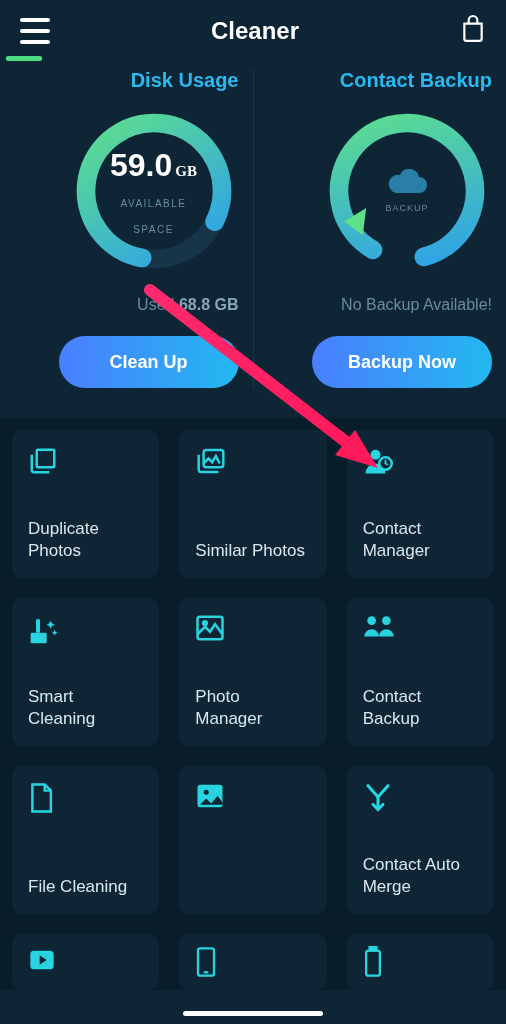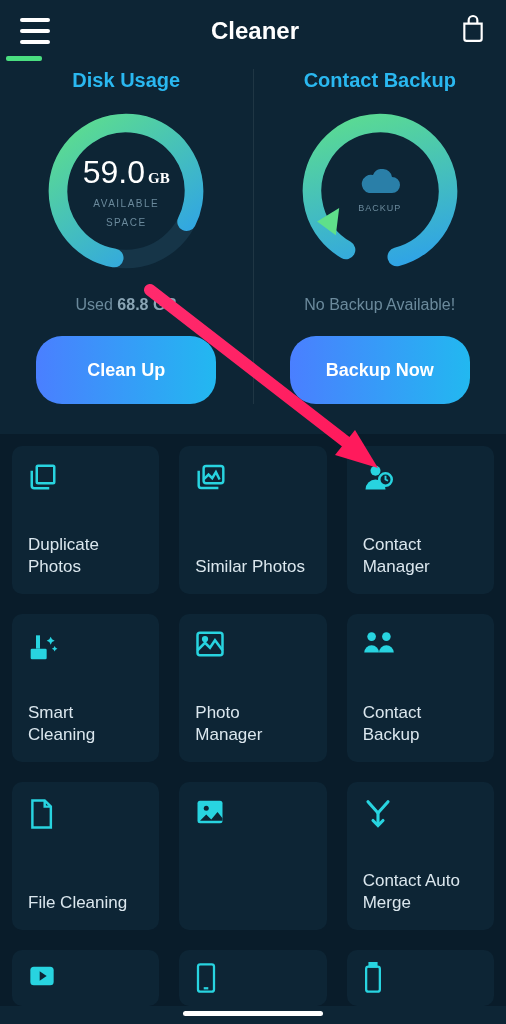--- a/index.html
+++ b/index.html
@@ -50,21 +50,21 @@
 
     
     .cards-section {
       display: flex;
       padding: 8px 0 20px;
     }
     .card {
       flex: 1;
       display: flex;
       flex-direction: column;
-      align-items: center;
+      align-items: flex-end;
       padding: 0 14px;
     }
     .card:first-child {
       border-right: 1px solid rgba(255,255,255,0.08);
     }
     .card-title {
       font-size: 20px;
       font-weight: 600;
       color: #2ab8f0;
       margin-bottom: 14px;
@@ -83,35 +83,35 @@
       left: 0;
       width: 100%;
       height: 100%;
     }
     .ring-text {
       text-align: center;
       z-index: 2;
     }
     .usage-number {
       font-size: 32px;
-      font-weight: 400;
+      font-weight: 700;
       color: #fff;
     }
     .usage-unit {
       font-size: 15px;
       font-weight: 600;
       color: #fff;
       margin-left: 3px;
       font-family: Liberation Serif, serif;
     }
     .usage-sub {
       font-size: 10px;
       letter-spacing: 1.5px;
       color: #6b8a9c;
-      margin-top: 6px;
+      margin-top: 13px;
       line-height: 1.3;
     }
     .backup-cloud {
       display: flex;
       flex-direction: column;
       align-items: center;
       gap: 4px;
     }
     .backup-cloud-label {
       font-size: 9px;
@@ -123,21 +123,21 @@
       font-size: 16px;
       margin-top: 20px;
     }
     .card-status .emph {
       color: #8aa5b5;
       font-weight: 600;
     }
     .action-btn {
       margin-top: 22px;
       width: 180px;
-      height: 68px;
+      height: 52px;
       border: none;
       border-radius: 26px;
       background: linear-gradient(90deg, #4a7fff 0%, #22b8f0 100%);
       color: #fff;
       font-size: 18px;
       font-weight: 600;
       cursor: pointer;
     }
 
     

